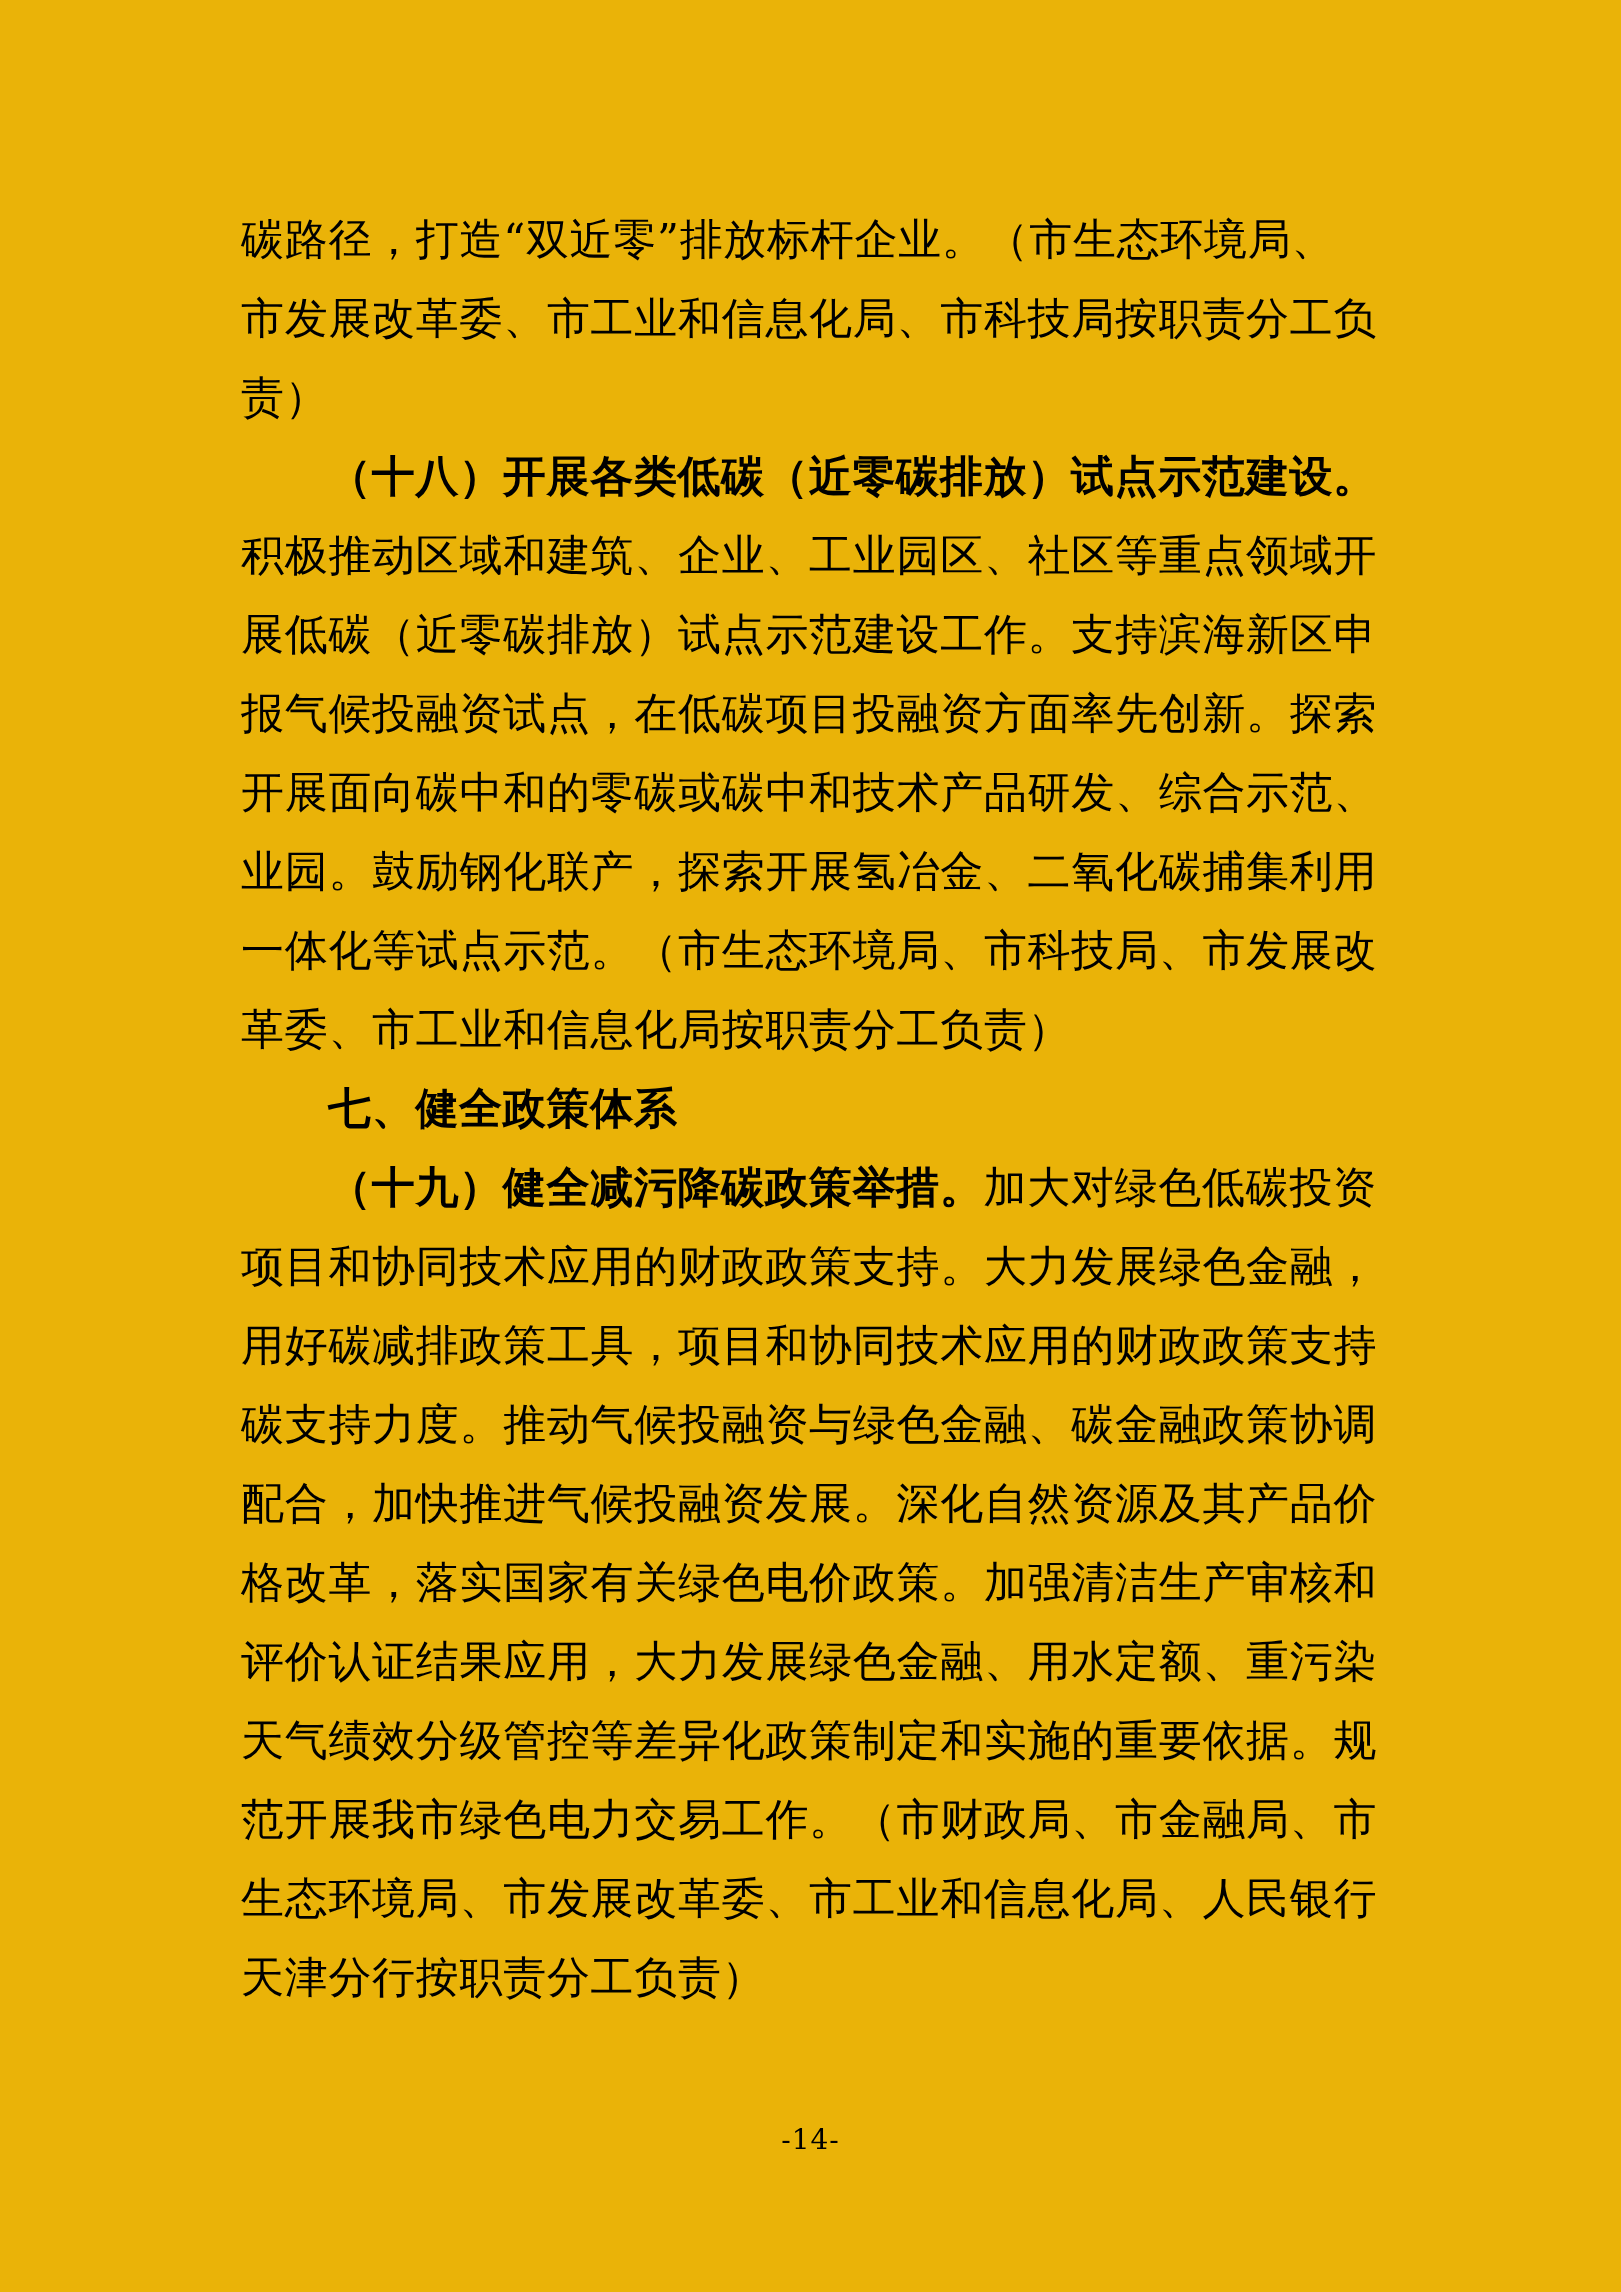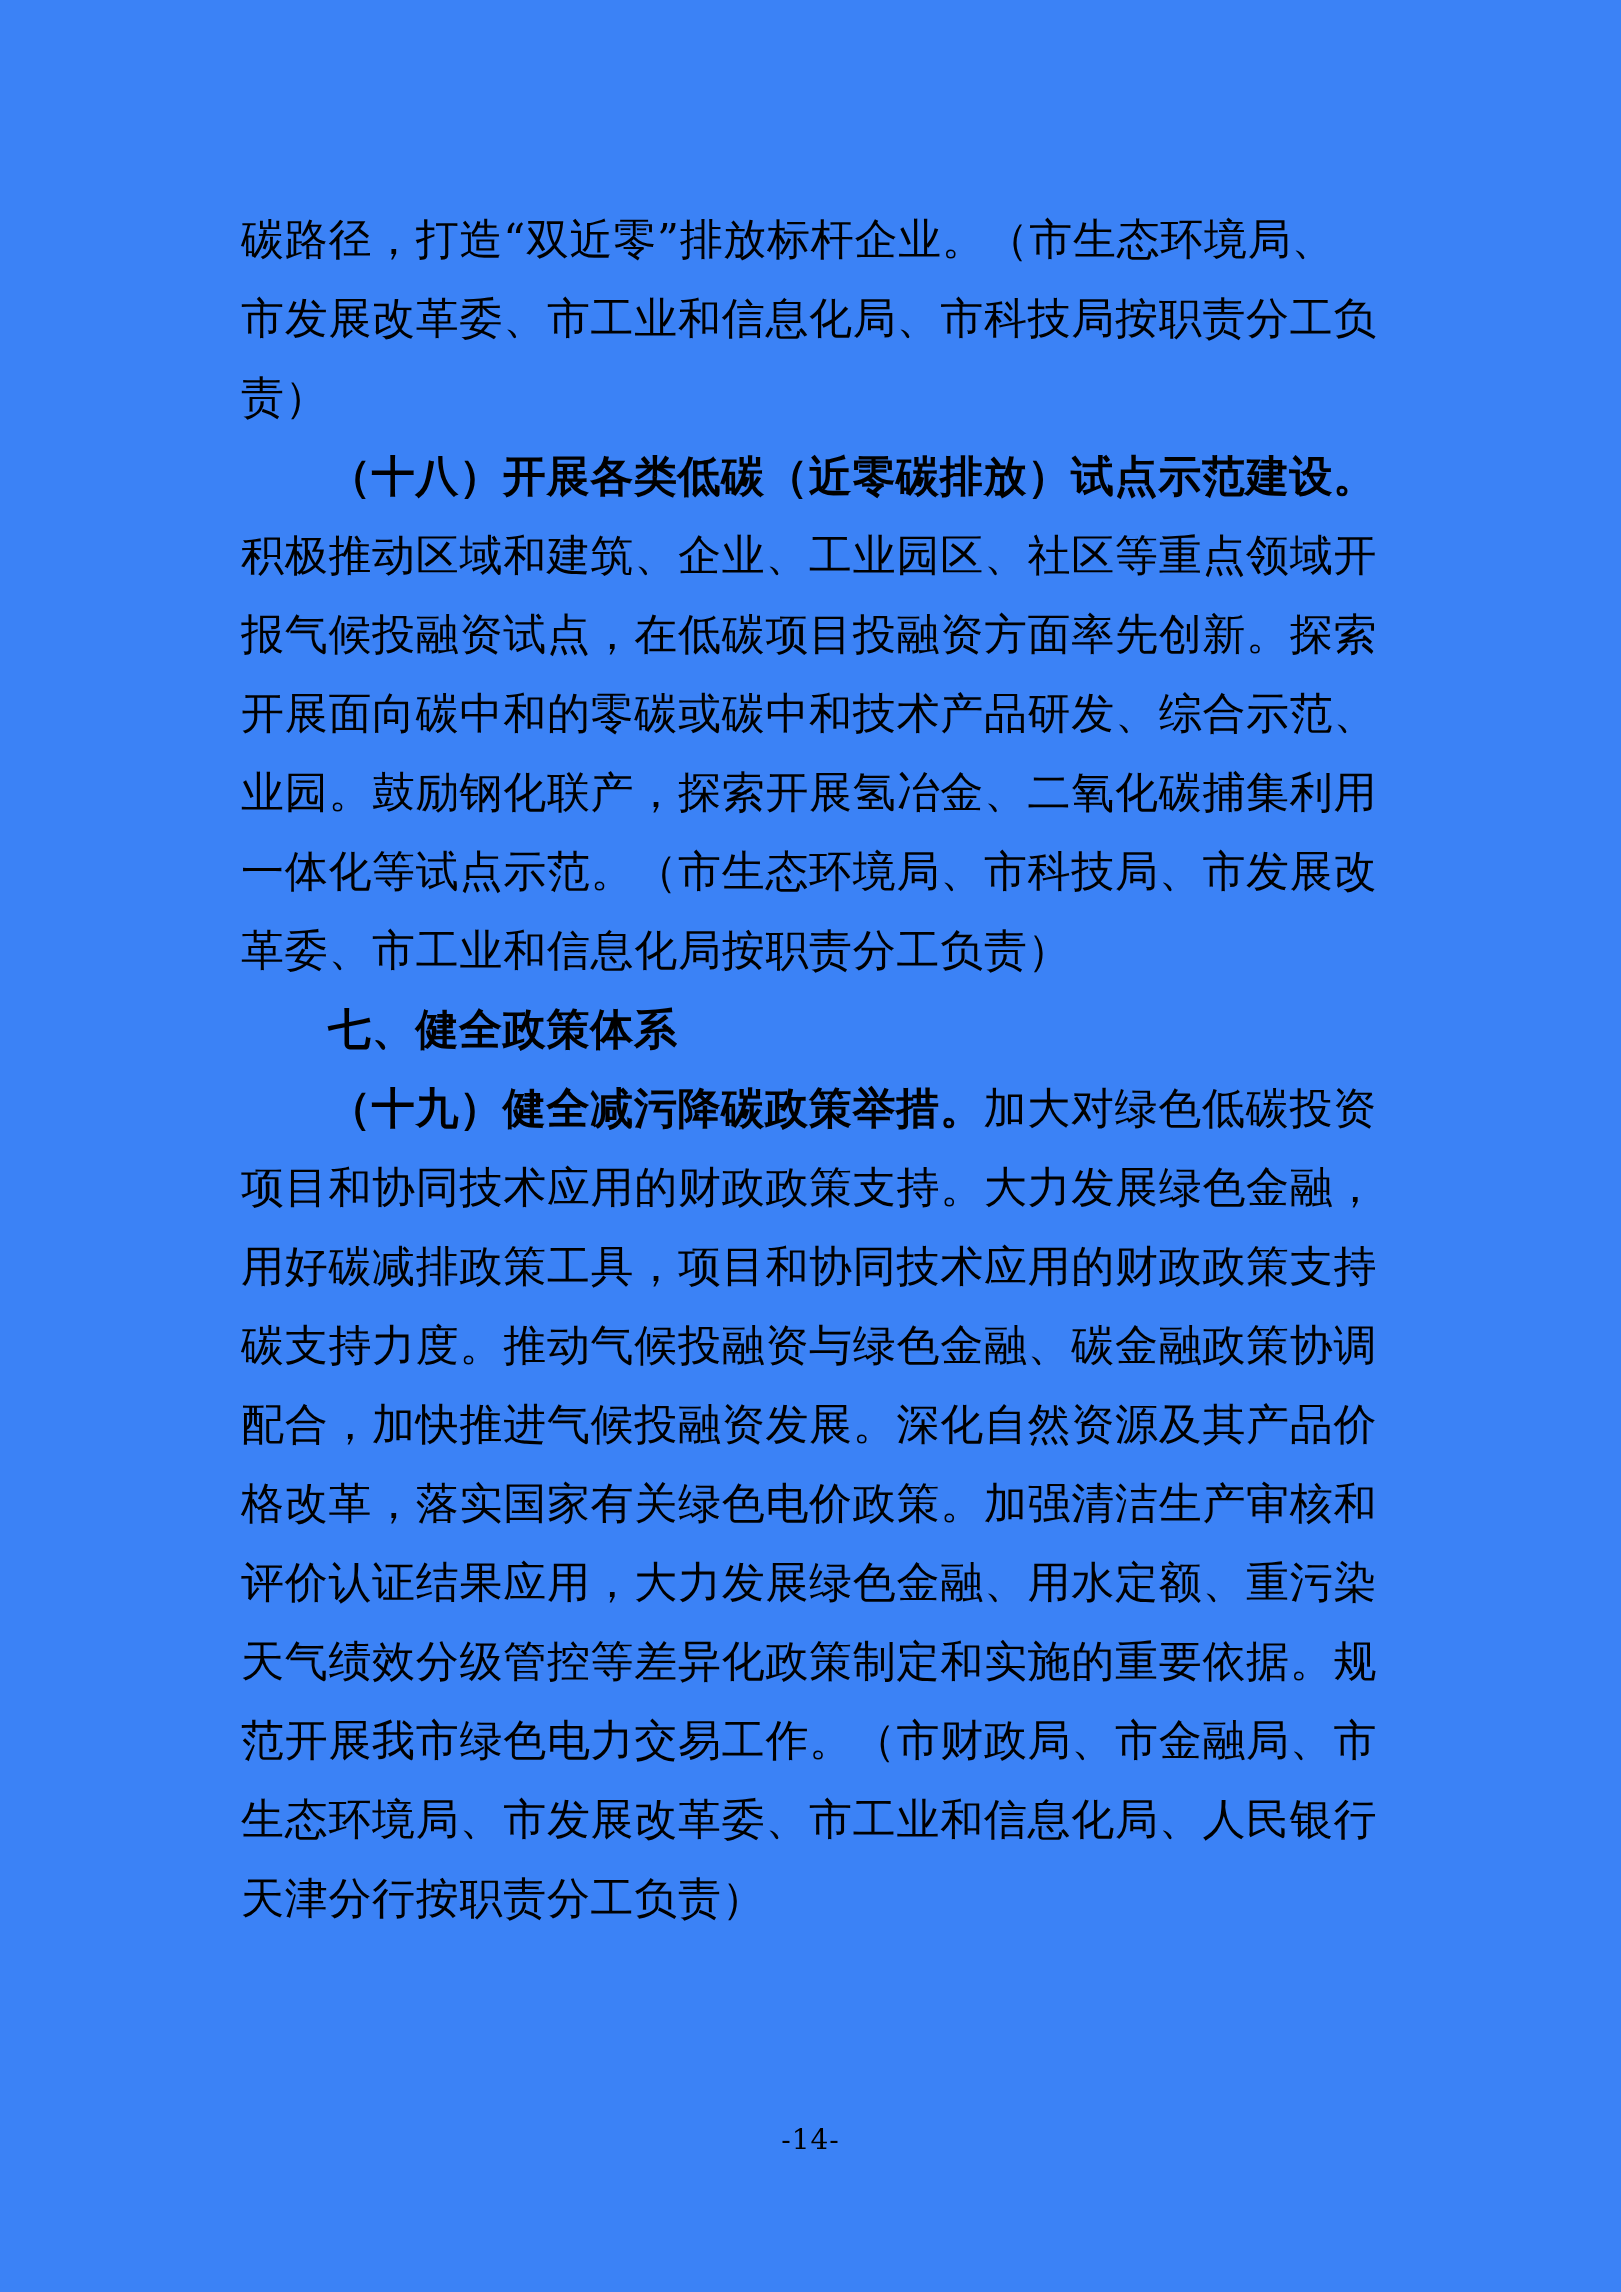--- a/index.html
+++ b/index.html
@@ -5,21 +5,21 @@
   html, body {
     margin: 0;
     padding: 0;
     background: #888;
   }
   .page {
     position: relative;
     width: 1621px;
     height: 2293px;
     margin: 0 auto;
-    background: #3b82f6;
+    background: #eab308;
     color: #000000;
     overflow: hidden;
   }
   .text-block {
     position: absolute;
     left: 241px;
     top: 200px;
     width: 1141px;
   }
   .line {
@@ -56,20 +56,21 @@
 </head>
 <body>
 
 <div class="page">
   <div class="text-block">
       <div class="line"><span class="seg">碳路径，打造“双近零”排放标杆企业。（市生态环境局、</span></div>
       <div class="line"><span class="seg">市发展改革委、市工业和信息化局、市科技局按职责分工负</span></div>
       <div class="line"><span class="seg">责）</span></div>
       <div class="line indent"><span class="seg bold">（十八）开展各类低碳（近零碳排放）试点示范建设。</span></div>
       <div class="line"><span class="seg">积极推动区域和建筑、企业、工业园区、社区等重点领域开</span></div>
+      <div class="line"><span class="seg">展低碳（近零碳排放）试点示范建设工作。支持滨海新区申</span></div>
       <div class="line"><span class="seg">报气候投融资试点，在低碳项目投融资方面率先创新。探索</span></div>
       <div class="line"><span class="seg">开展面向碳中和的零碳或碳中和技术产品研发、综合示范、</span></div>
       <div class="line"><span class="seg">业园。鼓励钢化联产，探索开展氢冶金、二氧化碳捕集利用</span></div>
       <div class="line"><span class="seg">一体化等试点示范。（市生态环境局、市科技局、市发展改</span></div>
       <div class="line"><span class="seg">革委、市工业和信息化局按职责分工负责）</span></div>
       <div class="line indent heading"><span class="seg bold">七、健全政策体系</span></div>
       <div class="line indent"><span class="seg bold">（十九）健全减污降碳政策举措。</span><span class="seg">加大对绿色低碳投资</span></div>
       <div class="line"><span class="seg">项目和协同技术应用的财政政策支持。大力发展绿色金融，</span></div>
       <div class="line"><span class="seg">用好碳减排政策工具，项目和协同技术应用的财政政策支持</span></div>
       <div class="line"><span class="seg">碳支持力度。推动气候投融资与绿色金融、碳金融政策协调</span></div>

